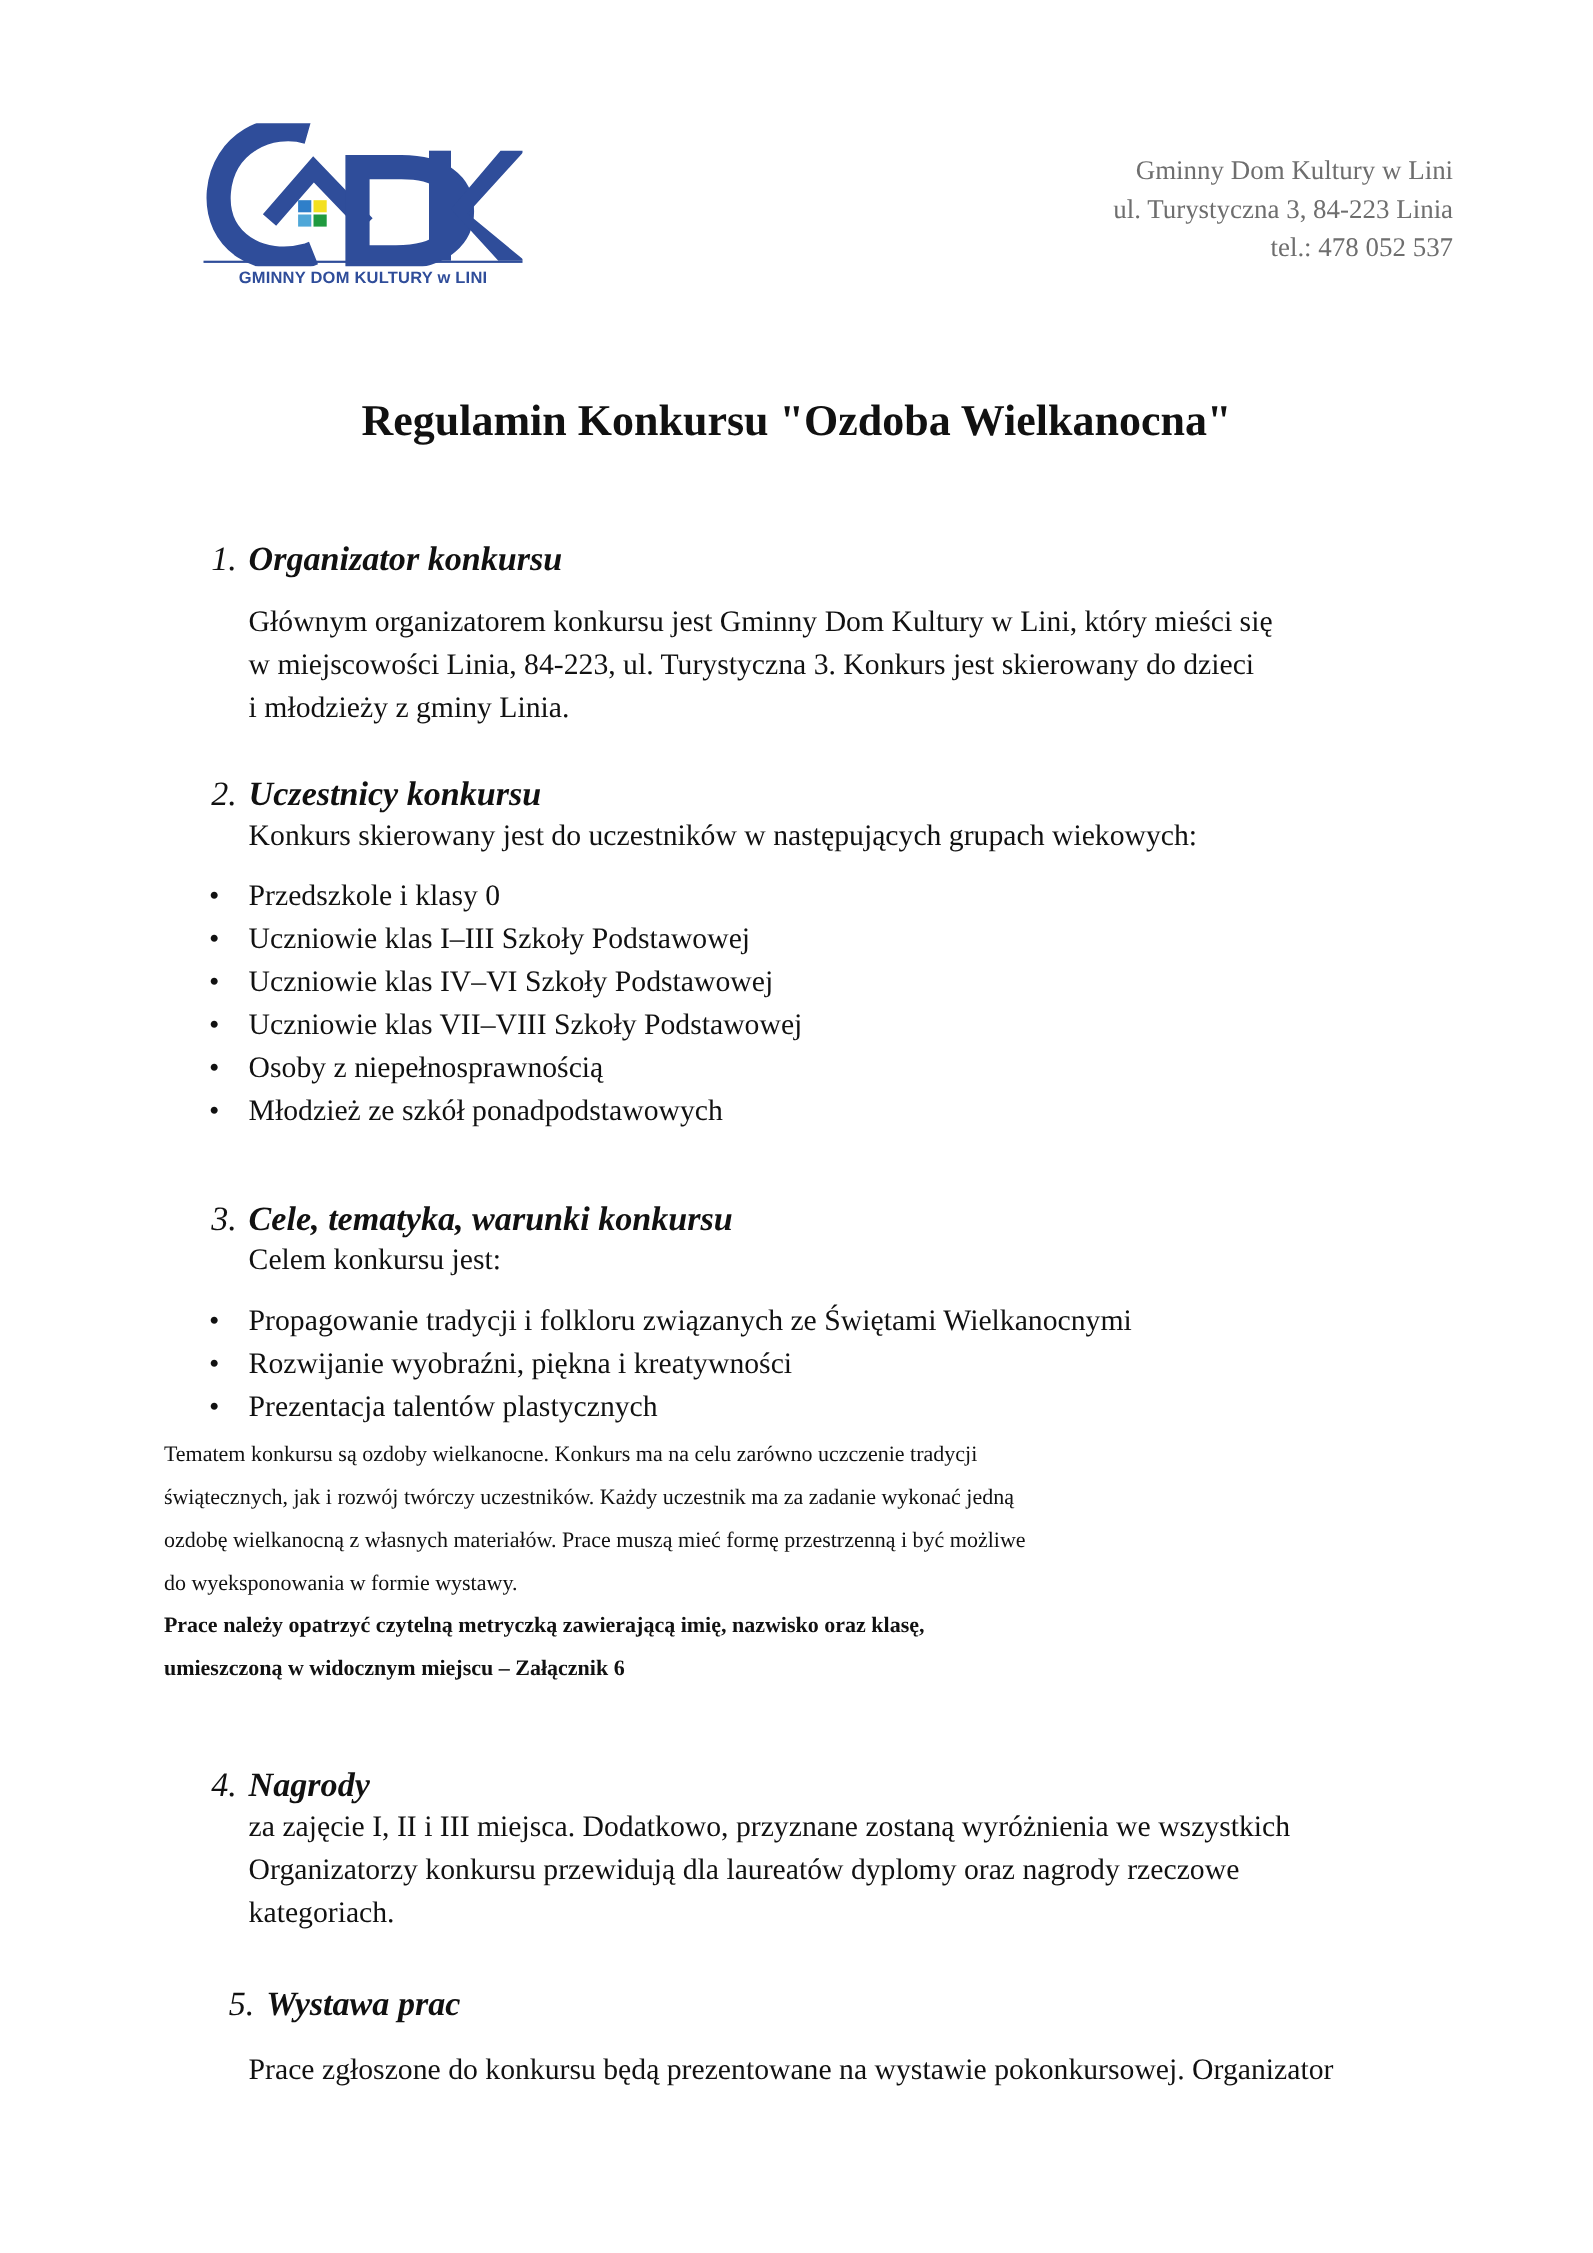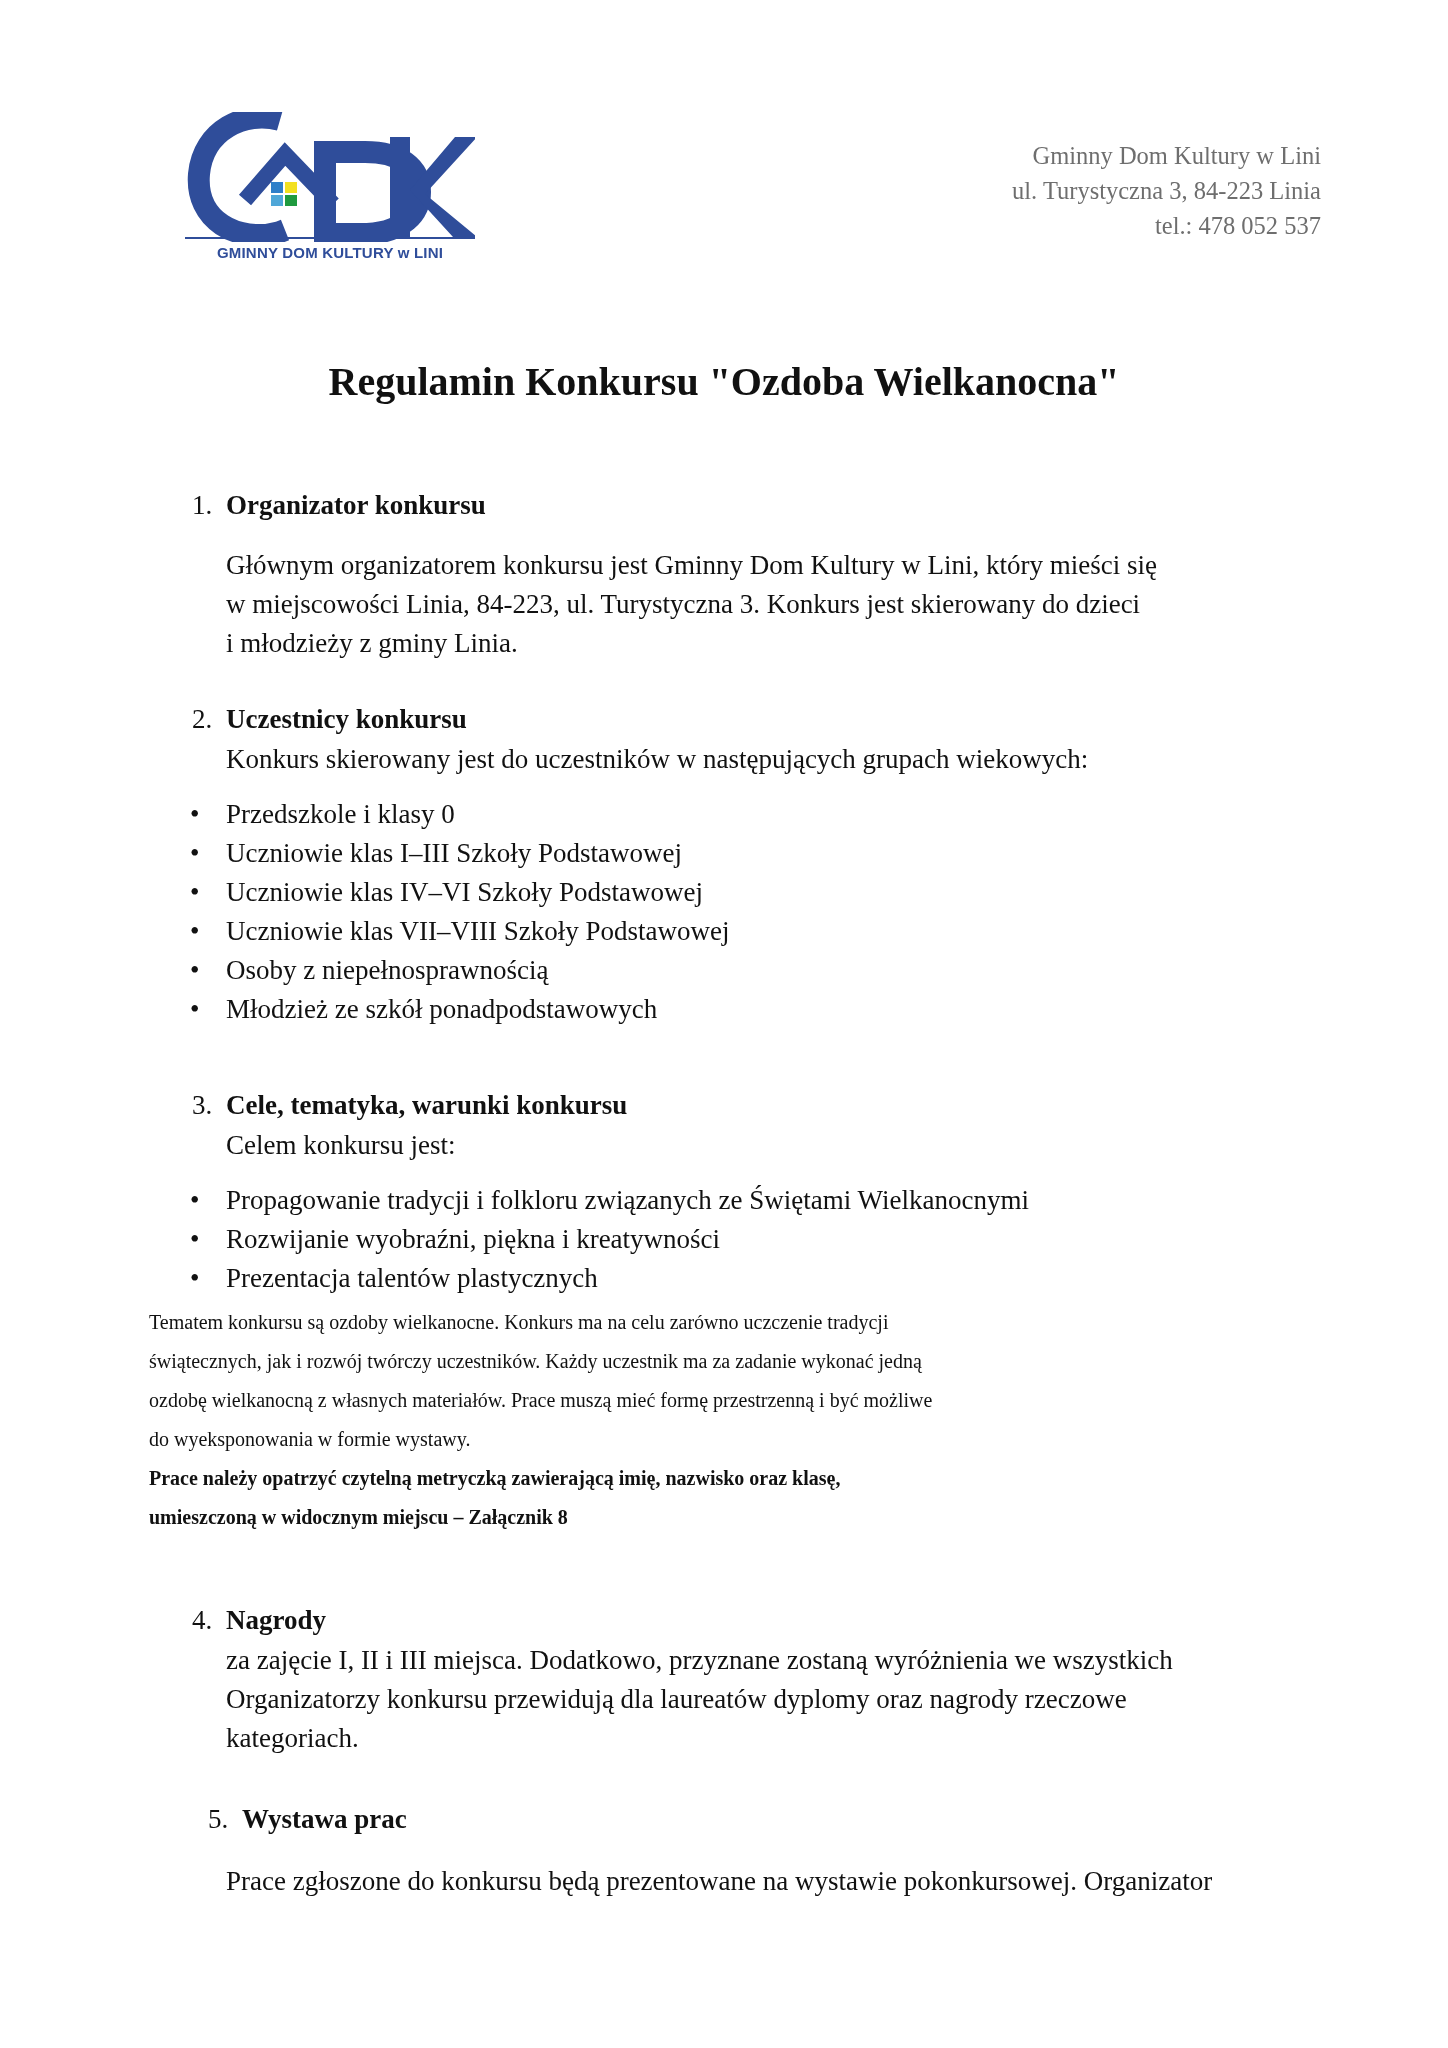--- a/index.html
+++ b/index.html
@@ -6,21 +6,21 @@
   body { width: 1448px; height: 2048px; position: relative; overflow: hidden;
          font-family: "Liberation Serif", serif; color: #111111; }
   .logo { position: absolute; left: 185px; top: 112px; width: 290px; height: 160px; }
   .logo-caption { position: absolute; left: 0; top: 132px; width: 290px; text-align: center;
                   font-family: "Liberation Sans", sans-serif; font-weight: bold; font-size: 15px;
                   color: #2f4d9a; letter-spacing: 0.2px; }
   .address { position: absolute; right: 127px; top: 138px; text-align: right;
              color: #6e6e6e; font-size: 24.5px; line-height: 35px; }
   .title { position: absolute; left: 0; width: 1448px; top: 358px; text-align: center;
            font-weight: bold; font-size: 40px; color: #111; }
-  .sec-head { position: absolute; left: 192px; font-size: 27px; }
+  .sec-head { position: absolute; left: 192px; font-size: 31px; font-style: italic; }
   .sec-head .num { display: inline-block; width: 34px; }
   .sec-head .h { font-weight: bold; }
   .para { position: absolute; left: 226px; font-size: 27px; line-height: 39px; }
   .bullets { position: absolute; left: 190px; margin: 0; padding: 0; list-style: none;
              font-size: 27px; line-height: 39px; }
   .bullets li { position: relative; padding-left: 36px; }
   .bullets li::before { content: "•"; position: absolute; left: 0; top: 0; }
   .full { position: absolute; left: 129px; width: 1200px; font-size: 20px; line-height: 39px; margin-left: 20px; }
   .bold { font-weight: bold; }
 </style>
@@ -86,21 +86,21 @@
   <li>Propagowanie tradycji i folkloru związanych ze Świętami Wielkanocnymi</li>
   <li>Rozwijanie wyobraźni, piękna i kreatywności</li>
   <li>Prezentacja talentów plastycznych</li>
 </ul>
 <div class="full" style="top:1303px;">
   <div>Tematem konkursu są ozdoby wielkanocne. Konkurs ma na celu zarówno uczczenie tradycji</div>
   <div>świątecznych, jak i rozwój twórczy uczestników. Każdy uczestnik ma za zadanie wykonać jedną</div>
   <div>ozdobę wielkanocną z własnych materiałów. Prace muszą mieć formę przestrzenną i być możliwe</div>
   <div>do wyeksponowania w formie wystawy.</div>
   <div class="bold">Prace należy opatrzyć czytelną metryczką zawierającą imię, nazwisko oraz klasę,</div>
-  <div class="bold">umieszczoną w widocznym miejscu – Załącznik 8</div>
+  <div class="bold">umieszczoną w widocznym miejscu – Załącznik 6</div>
 </div>
 
 <div class="sec-head" style="top:1605px;">
   <span class="num">4.</span><span class="h">Nagrody</span>
 </div>
 <div class="para" style="top:1641px;">
   <div>za zajęcie I, II i III miejsca. Dodatkowo, przyznane zostaną wyróżnienia we wszystkich</div>
   <div>Organizatorzy konkursu przewidują dla laureatów dyplomy oraz nagrody rzeczowe</div>
   <div>kategoriach.</div>
 </div>

